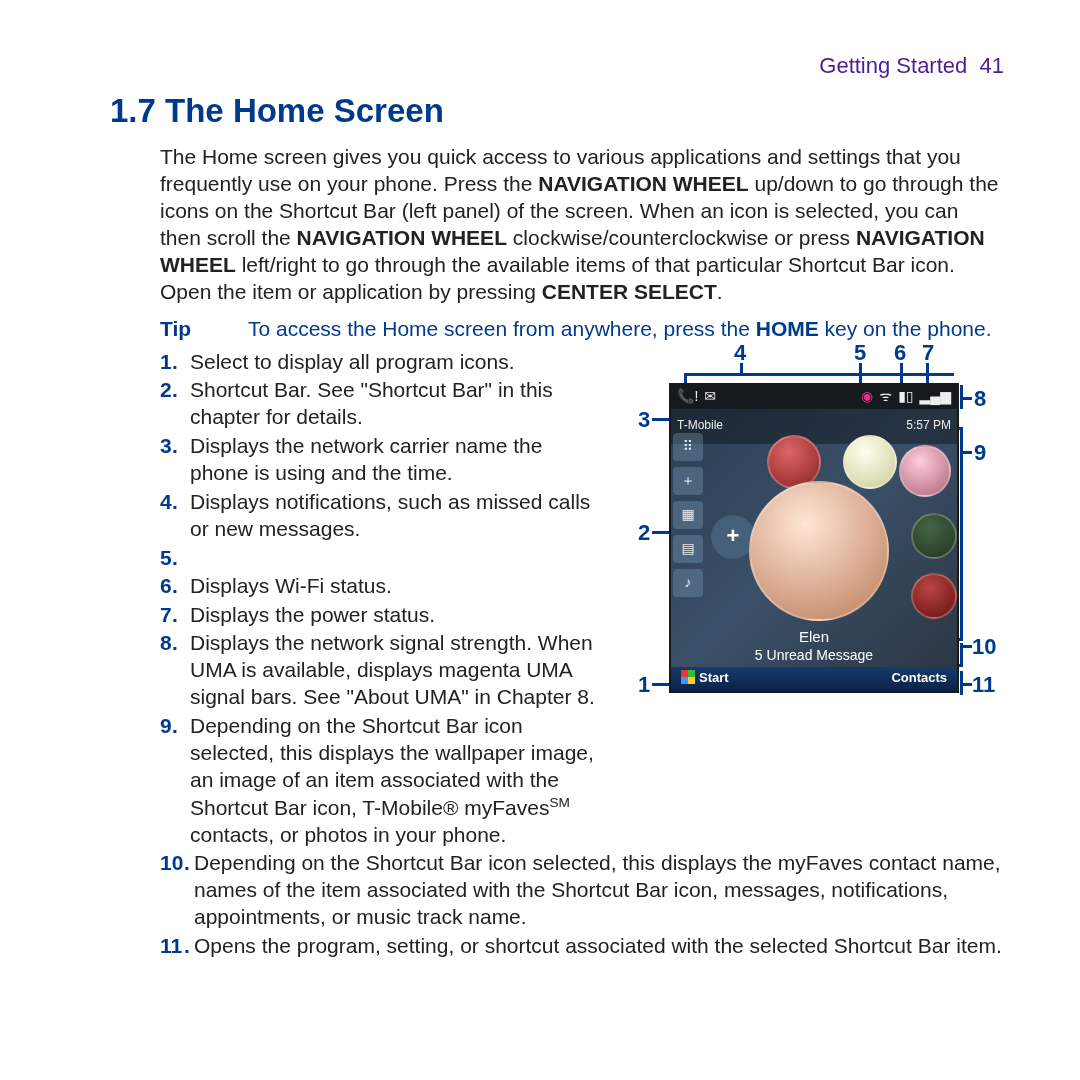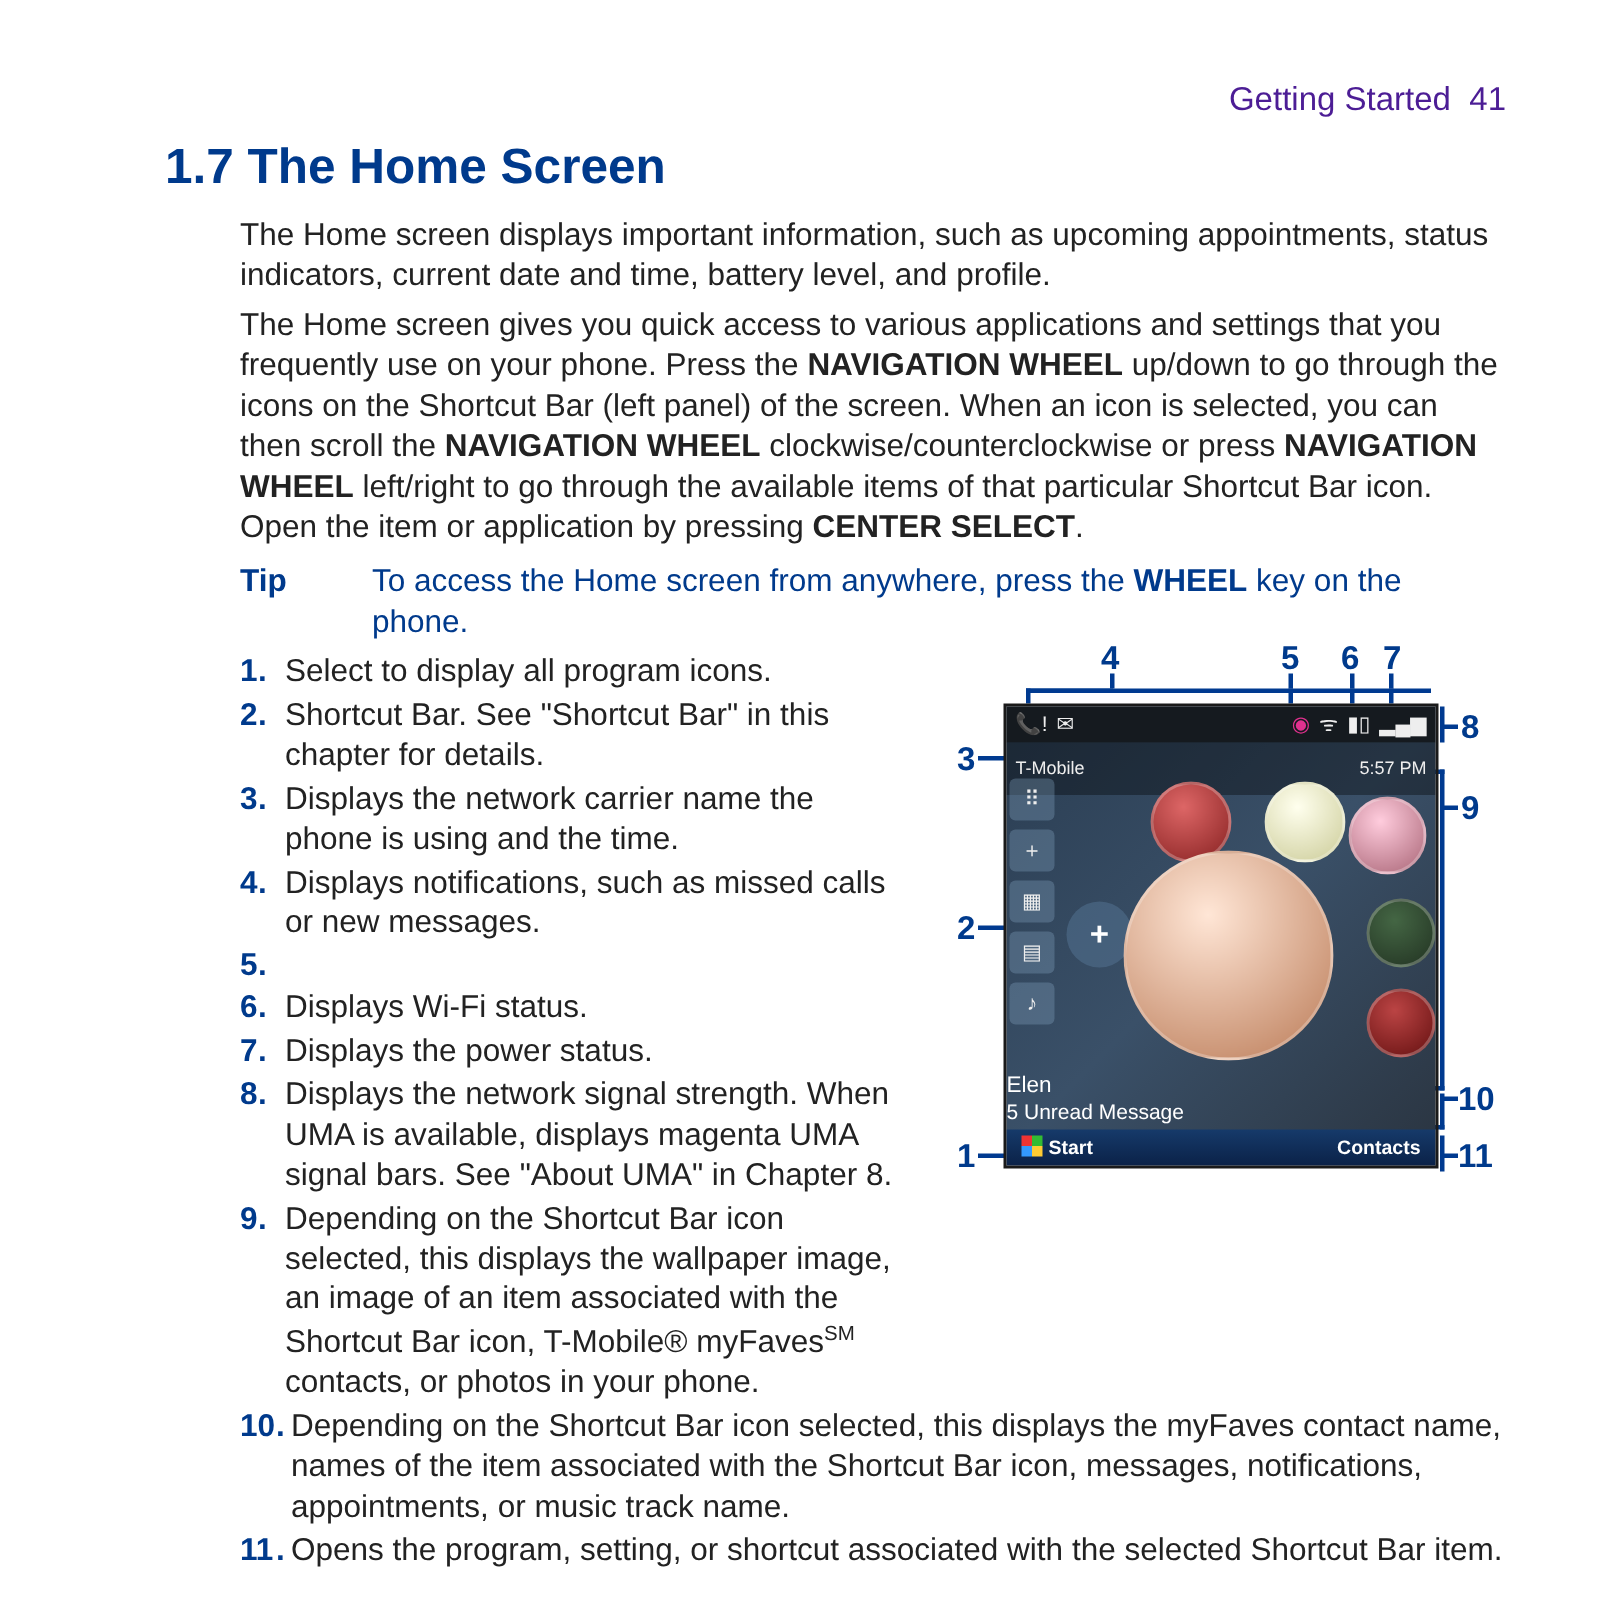--- a/index.html
+++ b/index.html
@@ -125,21 +125,21 @@
   .c4 { width: 46px; height: 46px; left: 240px; top: 128px; background: radial-gradient(circle at 40% 30%, #464, #232); }
   .c5 { width: 46px; height: 46px; left: 240px; top: 188px; background: radial-gradient(circle at 40% 30%, #b44, #611); }
   .plus-badge {
     position: absolute; left: 40px; top: 130px; width: 44px; height: 44px;
     border-radius: 50%; background: rgba(80,110,140,0.6);
     display:flex; align-items:center; justify-content:center;
     color: #fff; font-size: 22px; font-weight: 700;
   }
   .contact-name-area {
     position: absolute; bottom: 26px; left: 0; right: 0;
-    font-size: 14px; color: #fff;
+    text-align: center; font-size: 14px; color: #fff;
   }
   .contact-name-area .cn { font-size: 15px; }
   .soft-bar {
     position: absolute; bottom: 0; left: 0; right: 0;
     height: 24px;
     background: linear-gradient(#163a6a, #0b2248);
     display: flex; align-items: center; justify-content: space-between;
     padding: 0 10px; color: #fff; font-weight: 600; font-size: 13px;
   }
   .win-flag {
@@ -186,30 +186,29 @@
 </head>
 <body>
 
 <div class="page-header">
   <span>Getting Started</span>&nbsp;&nbsp;<span>41</span>
 </div>
 
 <h1 class="section-title">1.7  The Home Screen</h1>
 
 <div class="intro">
-  <p>The Home screen displays important information, such as upcoming appointments, status indicators, current date and time, battery level, and profile.</p>
   <p>
     <span>The Home screen gives you quick access to various applications and settings that you frequently use on your phone. Press the </span><b>NAVIGATION WHEEL</b><span> up/down to go through the icons on the Shortcut Bar (left panel) of the screen. When an icon is selected, you can then scroll the </span><b>NAVIGATION WHEEL</b><span> clockwise/counterclockwise or press </span><b>NAVIGATION WHEEL</b><span> left/right to go through the available items of that particular Shortcut Bar icon. Open the item or application by pressing </span><b>CENTER SELECT</b><span>.</span>
   </p>
 </div>
 
 <div class="tip-row">
   <div class="tip-label">Tip</div>
   <div class="tip-text">
-    <span>To access the Home screen from anywhere, press the </span><b>WHEEL</b><span> key on the phone.</span>
+    <span>To access the Home screen from anywhere, press the </span><b>HOME</b><span> key on the phone.</span>
   </div>
 </div>
 
 <div class="content-area">
   <div class="list-col">
     <ol class="callouts">
       <li><span class="num">1</span><span class="num" style="left:12px">.</span><span>Select to display all program icons.</span></li>
       <li><span class="num">2</span><span class="num" style="left:12px">.</span><span>Shortcut Bar. See "Shortcut Bar" in this chapter for details.</span></li>
       <li><span class="num">3</span><span class="num" style="left:12px">.</span><span>Displays the network carrier name the phone is using and the time.</span></li>
       <li><span class="num">4</span><span class="num" style="left:12px">.</span><span>Displays notifications, such as missed calls or new messages.</span></li>

